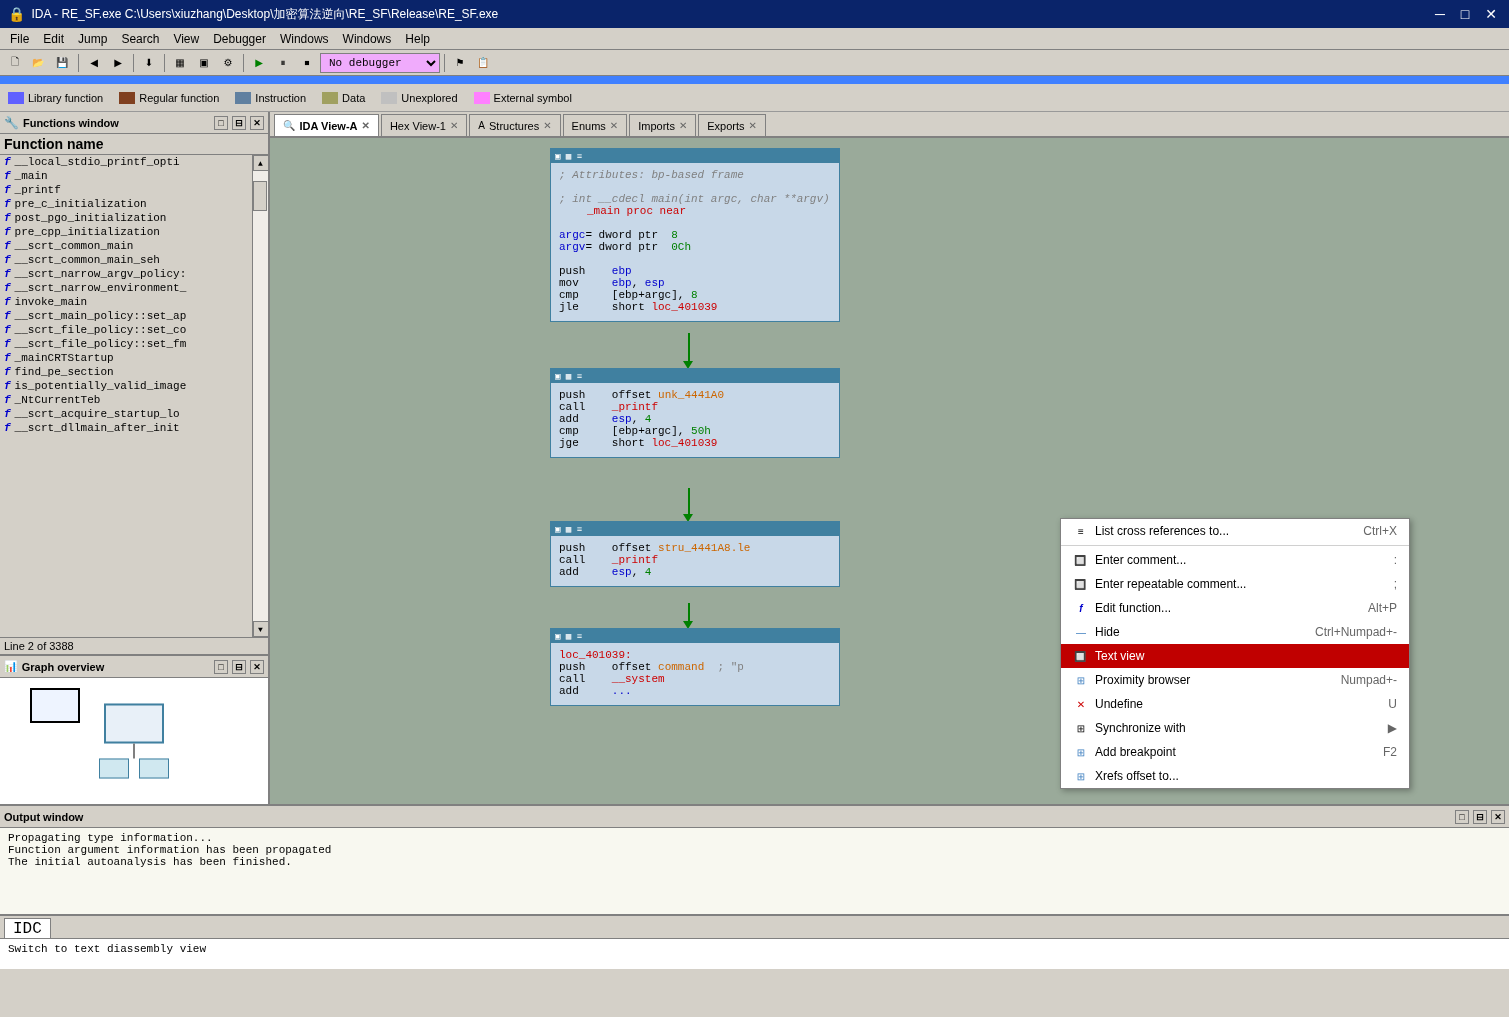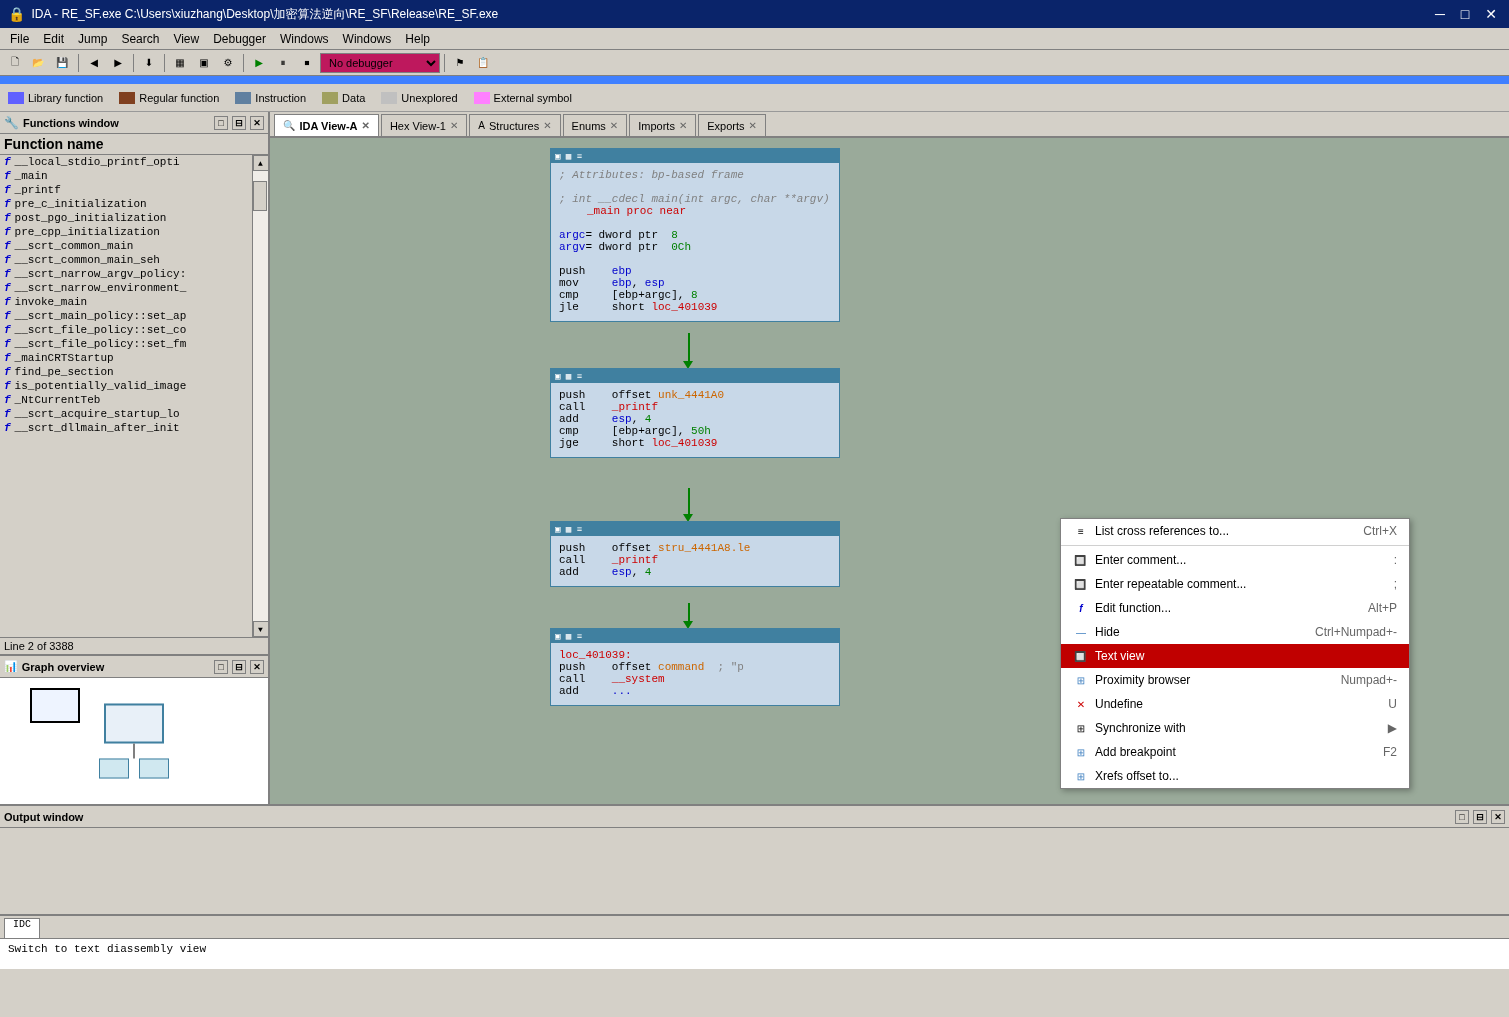--- a/index.html
+++ b/index.html
@@ -12,21 +12,21 @@
     .titlebar-btn { color: white; cursor: pointer; font-size: 14px; padding: 0 4px; }
     
     
     .menubar { background: #d4d0c8; height: 22px; display: flex; align-items: center; padding: 0 4px; border-bottom: 1px solid #808080; font-family: Arial, sans-serif; font-size: 12px; gap: 2px; }
     .menubar-item { padding: 2px 6px; cursor: pointer; }
     
     
     .toolbar { background: #d4d0c8; height: 26px; display: flex; align-items: center; padding: 2px 4px; border-bottom: 1px solid #808080; gap: 2px; }
     .toolbar-btn { width: 22px; height: 20px; background: #d4d0c8; border: 1px solid transparent; cursor: pointer; display: flex; align-items: center; justify-content: center; font-size: 10px; }
     .toolbar-sep { width: 1px; height: 18px; background: #808080; margin: 0 2px; }
-    .toolbar-combo { height: 20px; background: #be185d; border: 1px solid #808080; padding: 0 4px; font-size: 11px; width: 120px; }
+    .toolbar-combo { height: 20px; background: #f0abfc; border: 1px solid #808080; padding: 0 4px; font-size: 11px; width: 120px; font-family: Liberation Mono, monospace; }
     
     
     .legendbar { background: #d4d0c8; height: 28px; display: flex; align-items: center; padding: 0 8px; gap: 16px; font-family: Arial, sans-serif; font-size: 11px; border-bottom: 1px solid #999; }
     .legend-item { display: flex; align-items: center; gap: 4px; }
     .legend-box { width: 16px; height: 12px; }
     .tab { height: 22px; padding: 0 8px; display: flex; align-items: center; gap: 4px; border: 1px solid #808080; border-bottom: none; background: #d4d0c8; cursor: pointer; font-family: Arial, sans-serif; font-size: 11px; margin-right: 2px; }
     .tab.active { background: white; font-weight: bold; }
     .tab-close { font-size: 10px; color: #666; }
     .panel-titlebar { background: #d4d0c8; height: 22px; display: flex; align-items: center; justify-content: space-between; padding: 0 4px; border-bottom: 1px solid #808080; font-family: Arial, sans-serif; font-size: 11px; font-weight: bold; }
     .panel-titlebar-icons { display: flex; gap: 4px; }
@@ -51,21 +51,21 @@
     .ctx-item.highlighted { background: #c00000; color: white; }
     .ctx-separator { height: 1px; background: #d0d0d0; margin: 2px 0; }
     .ctx-shortcut { color: #666; margin-left: 20px; }
     .ctx-item.highlighted .ctx-shortcut { color: #ffcccc; }
     .ctx-icon { width: 16px; height: 16px; margin-right: 6px; display: inline-flex; align-items: center; justify-content: center; font-size: 10px; }
     .ctx-left { display: flex; align-items: center; }
     .ctx-arrow { color: #666; }
     
     
     .statusbar { height: 22px; background: #d4d0c8; border-top: 1px solid #808080; display: flex; align-items: center; padding: 0 8px; font-size: 11px; font-family: 'Courier New', monospace; }
-    .bottom-tab { height: 20px; padding: 0 8px; display: flex; align-items: flex-start; border: 1px solid #808080; border-bottom: none; background: #d4d0c8; cursor: pointer; font-family: 'Courier New', monospace; font-size: 10px; }
+    .bottom-tab { height: 20px; padding: 0 8px; display: flex; align-items: flex-end; border: 1px solid #808080; border-bottom: none; background: #d4d0c8; cursor: pointer; font-family: 'Courier New', monospace; font-size: 16px; }
     .bottom-tab.active { background: white; }
   </style>
 </head>
 <body>
 
 <div class="titlebar">
   <div class="titlebar-left">
     <span style="font-size:14px;">🔒</span>
     <span>IDA - RE_SF.exe C:\Users\xiuzhang\Desktop\加密算法逆向\RE_SF\Release\RE_SF.exe</span>
   </div>
@@ -468,20 +468,25 @@
 
 <div style="height:110px; background:#d4d0c8; border-top:2px solid #808080; display:flex; flex-direction:column;">
   <div style="background:#d4d0c8; height:22px; display:flex; align-items:center; justify-content:space-between; padding:0 4px; border-bottom:1px solid #808080; font-family:Arial,sans-serif; font-size:11px; font-weight:bold;">
     <span>Output window</span>
     <div style="display:flex;gap:4px;">
       <div class="panel-icon">□</div>
       <div class="panel-icon">⊟</div>
       <div class="panel-icon">✕</div>
     </div>
   </div>
+  <div style="flex:1; background:#f8f8f0; padding:4px 8px; overflow:hidden; font-family:'Courier New',monospace; font-size:11px;">
+    <div>Propagating type information...</div>
+    <div>Function argument information has been propagated</div>
+    <div>The initial autoanalysis has been finished.</div>
+  </div>
 </div>
 
 <div style="height:55px; background:#d4d0c8; border-top:2px solid #808080; display:flex; flex-direction:column;">
   <div style="height:22px; display:flex; align-items:flex-end; padding:0 4px; background:#d4d0c8;">
     <div class="bottom-tab active">
       <span>IDC</span>
     </div>
   </div>
   <div style="flex:1; background:white; padding:4px 8px; font-family:'Courier New',monospace; font-size:11px; border-top:1px solid #808080;">
     <span>Switch to text diassembly view</span>

